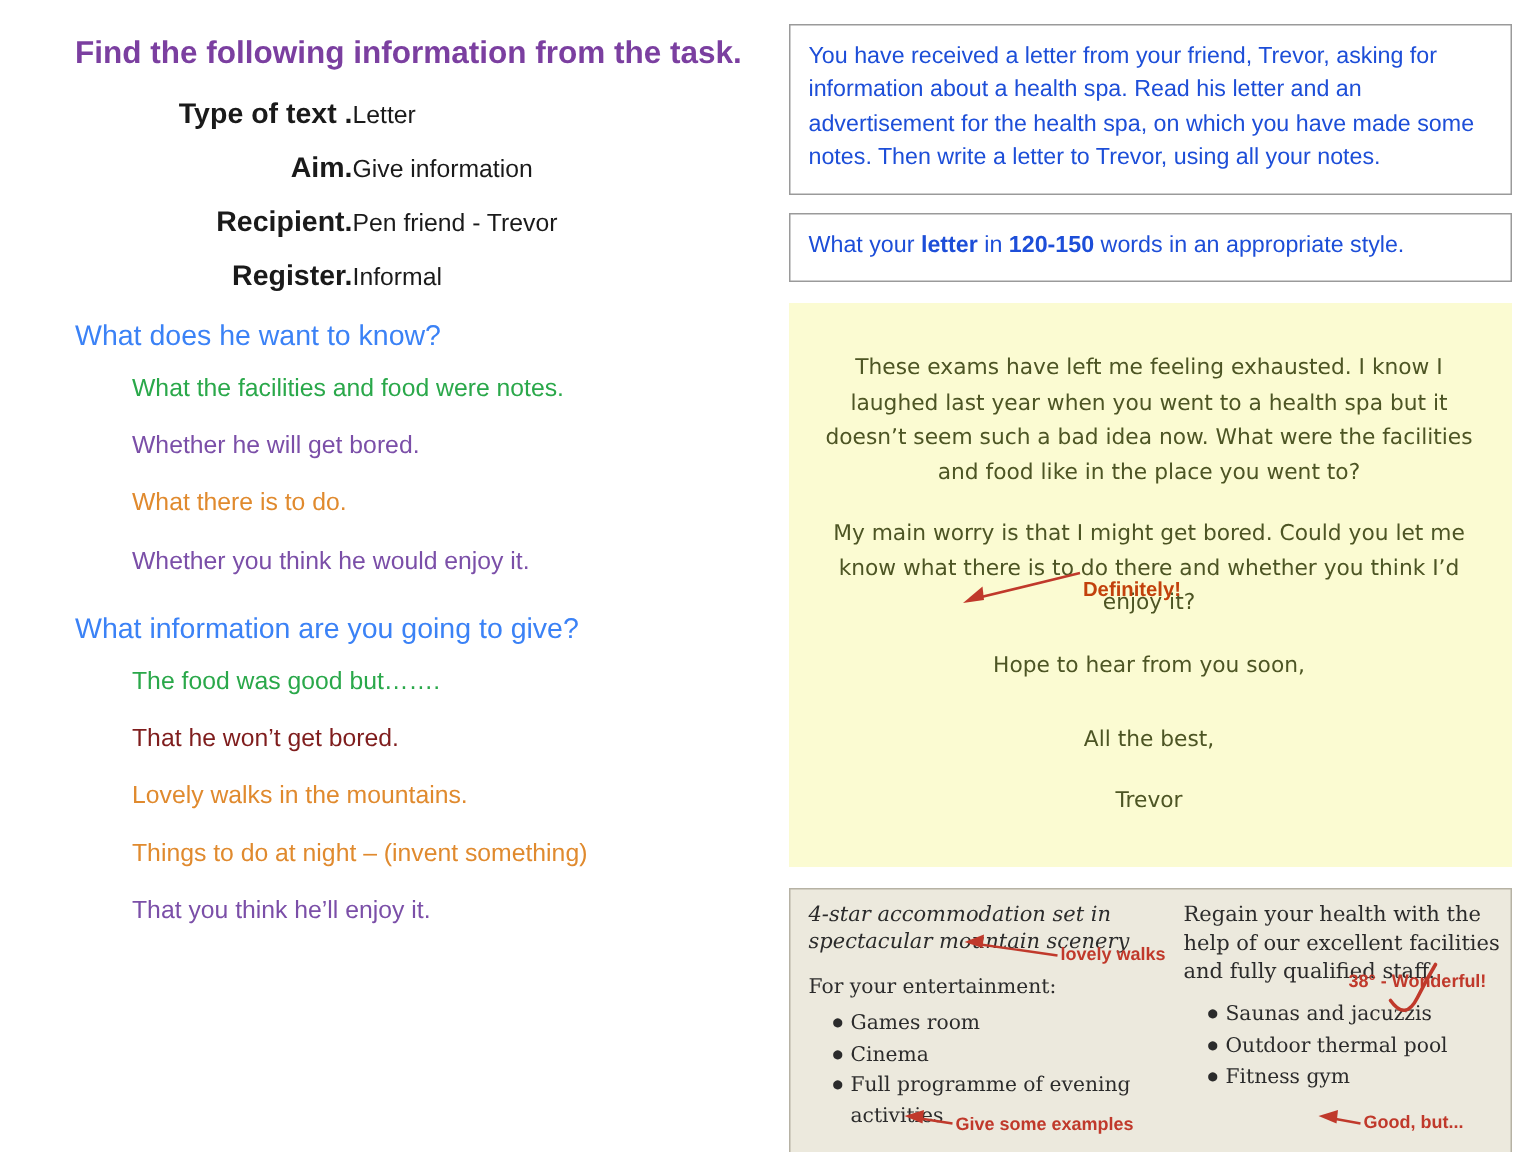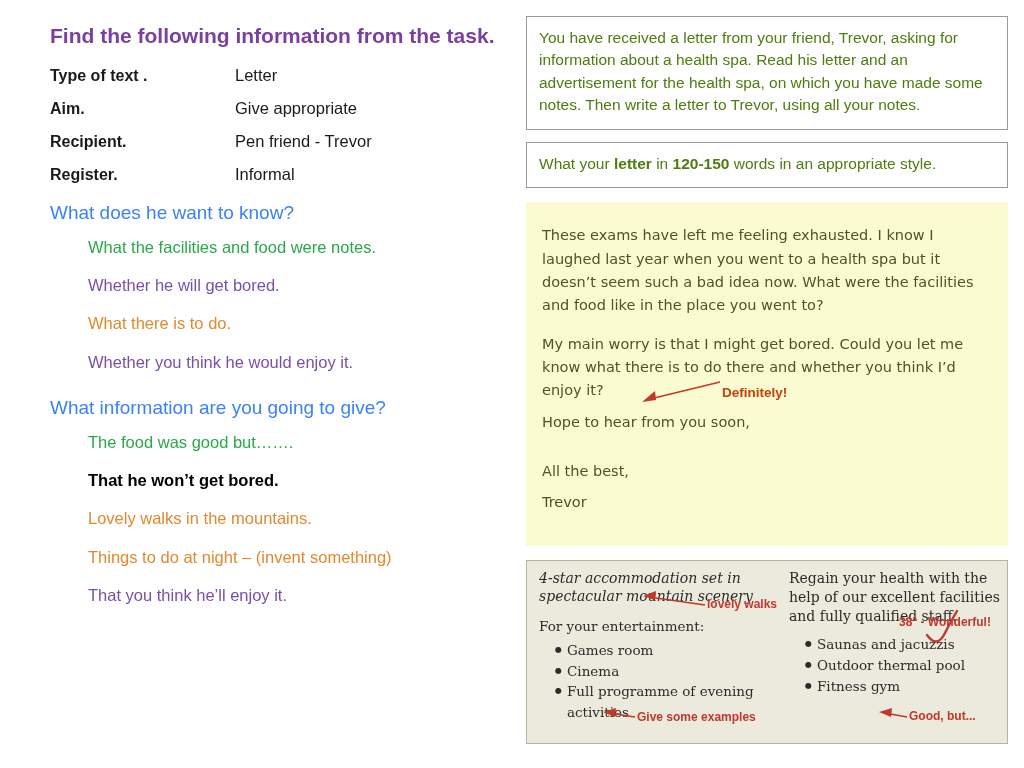--- a/index.html
+++ b/index.html
@@ -34,24 +34,25 @@
     line-height: 1.32;
     margin: 0 0 16px 0;
   }
   .kv-row {
     display: flex;
     align-items: baseline;
     margin-bottom: 14px;
   }
   .kv-key {
     width: 185px;
-    font-size: 16px;
+    font-size: 19px;
     font-weight: bold;
     color: #1a1a1a;
     flex: 0 0 185px;
+    text-align: right;
   }
   .kv-val {
     font-size: 16.5px;
     color: #1a1a1a;
   }
   .q-heading {
     font-size: 19px;
     font-weight: normal;
     color: #3b82f6;
     margin: 18px 0 12px 0;
@@ -65,57 +66,57 @@
     list-style: none;
   }
   .bullet-list li {
     font-size: 16.5px;
     line-height: 1.35;
     margin: 0 0 16px 38px;
   }
   .c-green  { color: #2aa84a; }
   .c-purple { color: #7b4fa8; }
   .c-orange { color: #e08a2e; }
-  .c-dark   { color: #000000; font-weight: bold; }
+  .c-dark   { color: #7f1d1d; }
 
   
   .right {
     position: absolute;
     left: 526px;
     top: 16px;
     width: 482px;
   }
   .box {
     border: 1px solid #9a9a9a;
     background: #ffffff;
     padding: 10px 12px 12px 12px;
     font-size: 15.5px;
     line-height: 1.45;
-    color: #4d7c0f;
+    color: #1d4ed8;
     box-sizing: border-box;
   }
   .box.task { margin-bottom: 12px; }
   .box.instr { margin-bottom: 14px; }
   .box b { font-weight: bold; }
 
   
   .letter {
     background: #fbfbd2;
     width: 482px;
     box-sizing: border-box;
     padding: 14px 18px 16px 16px;
     font-family: "DejaVu Sans", sans-serif;
     font-size: 14.5px;
     line-height: 1.6;
     color: #4d5524;
     position: relative;
     margin-bottom: 14px;
     min-height: 332px;
   }
-  .letter p { margin: 8px 0 16px 0; }
+  .letter p { margin: 18px 0 16px 0; text-align: center; }
   .letter p.tight { margin-bottom: 6px; }
   .annot-def {
     position: absolute;
     left: 196px;
     top: 180px;
     color: #c2410c;
     font-size: 13.5px;
     font-weight: bold;
     font-family: "Liberation Sans", sans-serif;
   }
@@ -207,21 +208,21 @@
   <div class="left">
 
     <div class="heading-main">Find the following information from the task.</div>
 
     <div class="kv-row">
       <div class="kv-key">Type of text .</div>
       <div class="kv-val">Letter</div>
     </div>
     <div class="kv-row">
       <div class="kv-key">Aim.</div>
-      <div class="kv-val">Give appropriate</div>
+      <div class="kv-val">Give information</div>
     </div>
     <div class="kv-row">
       <div class="kv-key">Recipient.</div>
       <div class="kv-val">Pen friend - Trevor</div>
     </div>
     <div class="kv-row">
       <div class="kv-key">Register.</div>
       <div class="kv-val">Informal</div>
     </div>
 

